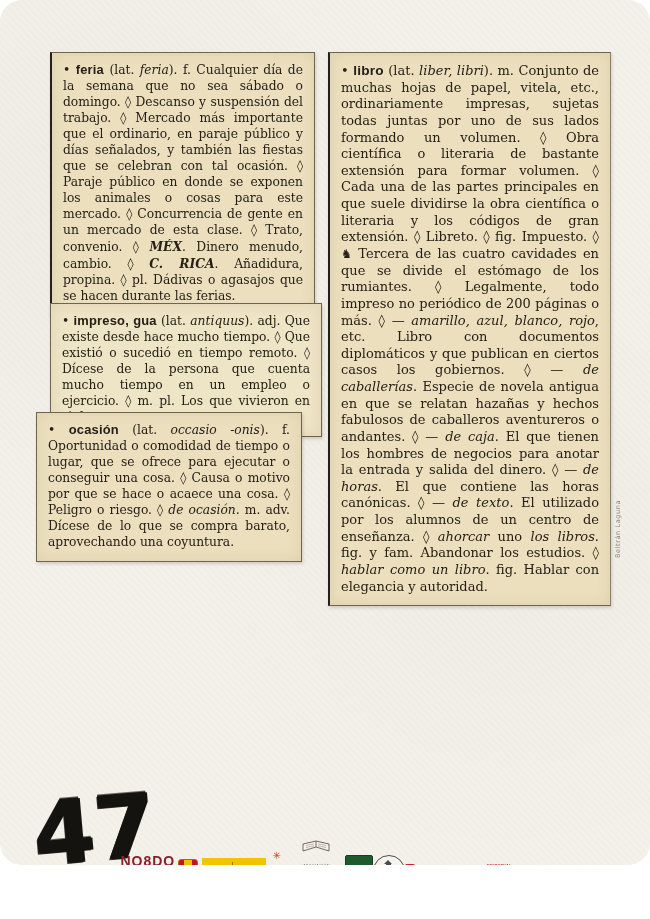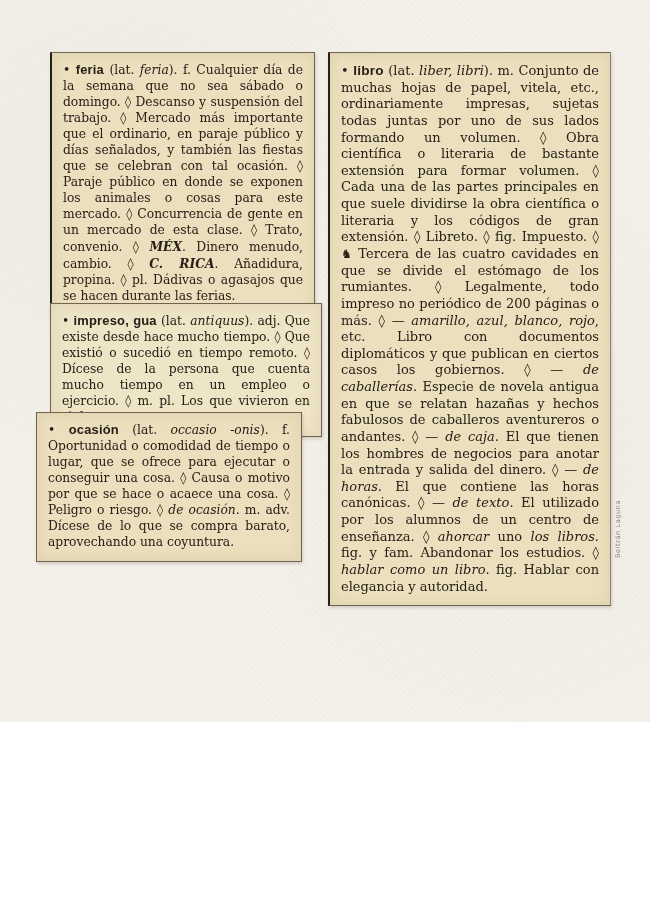--- a/index.html
+++ b/index.html
@@ -1,23 +1,24 @@
 <!DOCTYPE html>
 <html><head>
 <meta charset="utf-8">
 <style>
   html,body{margin:0;padding:0;}
   .poster{
-    position:relative;width:650px;height:722px;overflow:hidden;
+    position:relative;width:650px;height:865px;overflow:hidden;
     background-color:#f4f1ea;
     background-image:
       radial-gradient(circle at 18% 25%, rgba(0,0,0,0.025), transparent 42%),
       radial-gradient(circle at 78% 62%, rgba(0,0,0,0.02), transparent 46%),
       repeating-linear-gradient(47deg, rgba(0,0,0,0.012) 0 2px, transparent 2px 5px);
     font-family:"DejaVu Serif",serif;
+    border-radius:22px;
   }
   
   .clip{
     position:absolute;background:#ebdfbd;color:#262018;
     padding:9px 11px 10px;box-sizing:border-box;
     text-align:justify;font-size:12.3px;line-height:1.3;
     border:1px solid #6f6452;
     box-shadow:1px 2px 3px rgba(60,50,30,0.18), inset 0 0 14px rgba(120,95,40,0.12);
   }
   .clip p{margin:0;}

